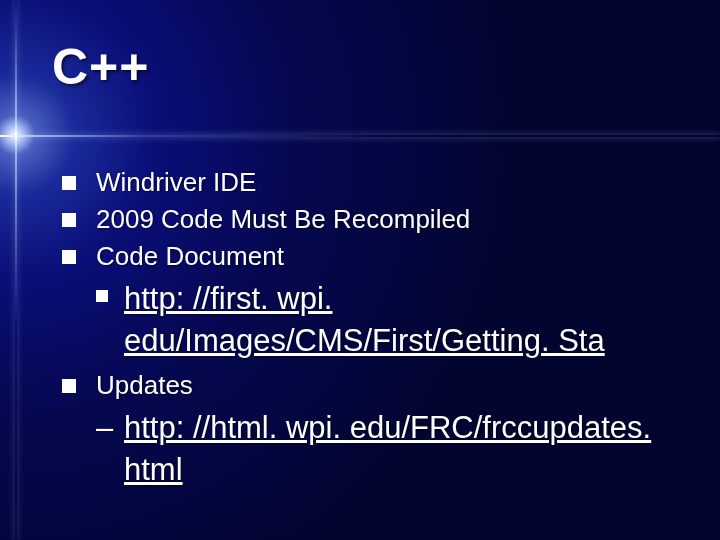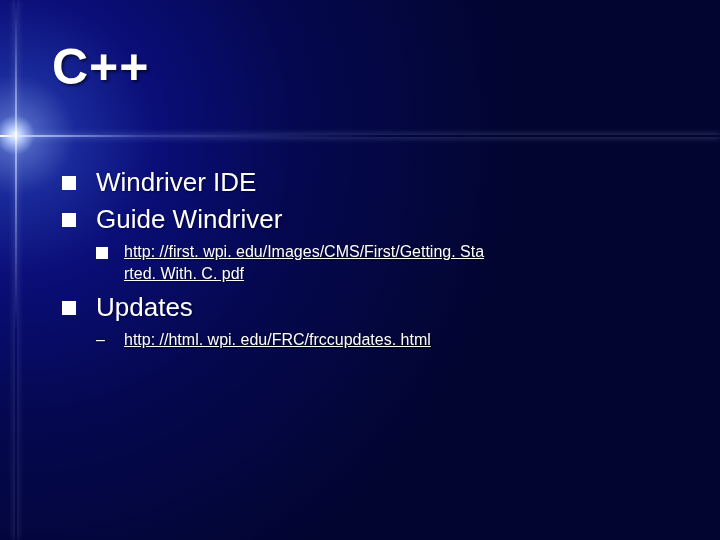--- a/index.html
+++ b/index.html
@@ -87,21 +87,21 @@
     left: 0;
     top: 0.42em;
     width: 14px;
     height: 14px;
     background: #fff;
   }
   ul.sub {
     list-style: none;
     margin: 4px 0 6px 0;
     padding: 0;
-    font-size: 16px;
+    font-size: 31px;
   }
   ul.sub > li {
     position: relative;
     padding-left: 28px;
     margin-bottom: 2px;
   }
   ul.sub.square > li::before {
     content: "";
     position: absolute;
     left: 0;
@@ -128,28 +128,28 @@
 
 <div class="slide">
   <div class="flare-h"></div>
   <div class="flare-v"></div>
 
   <div class="title">C++</div>
 
   <div class="body">
     <ul class="top">
       <li><span>Windriver IDE</span></li>
+      <li><span>2009 Code Must Be Recompiled</span></li>
       <li>
-        <span>Guide Windriver</span>
+        <span>Code Document</span>
         <ul class="sub square">
           <li>
             <span class="u wrap">
               <span>http: //first. wpi. edu/Images/CMS/First/Getting. Sta</span>
             </span>
-            <span class="u wrap">rted. With. C. pdf</span>
           </li>
         </ul>
       </li>
       <li>
         <span>Updates</span>
         <ul class="sub dash">
           <li>
             <span class="u">http: //html. wpi. edu/FRC/frccupdates. html</span>
           </li>
         </ul>

